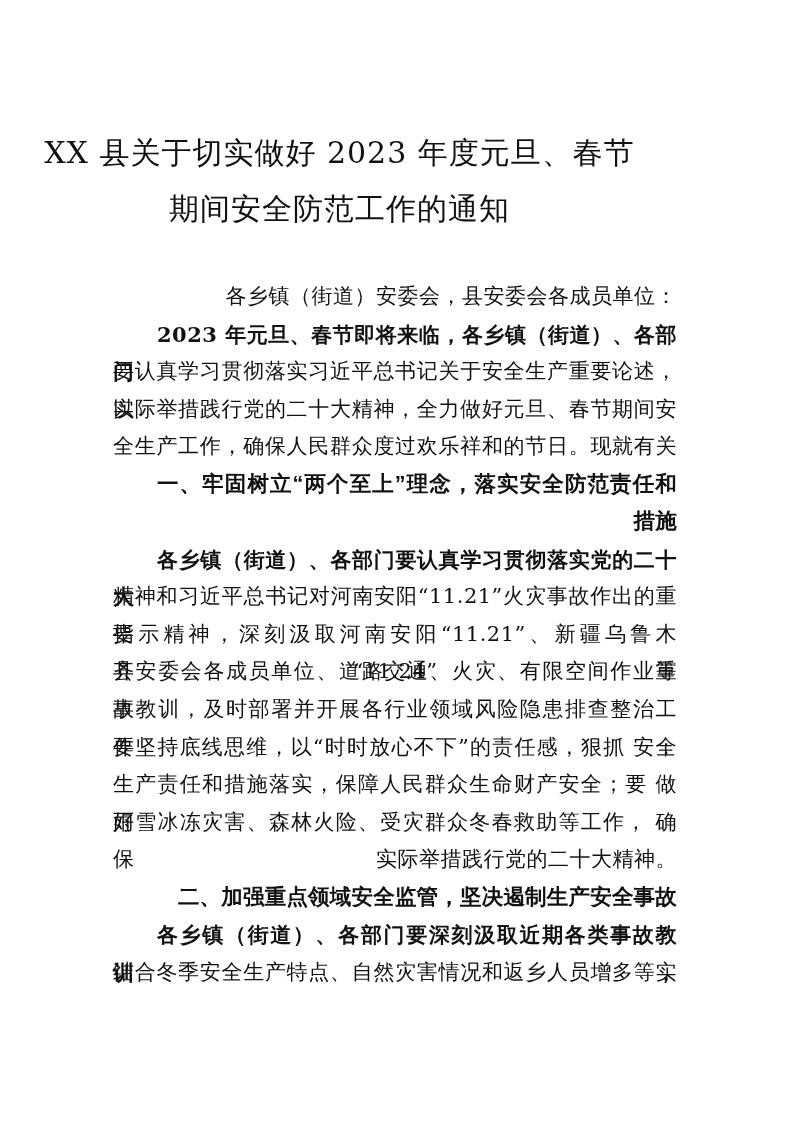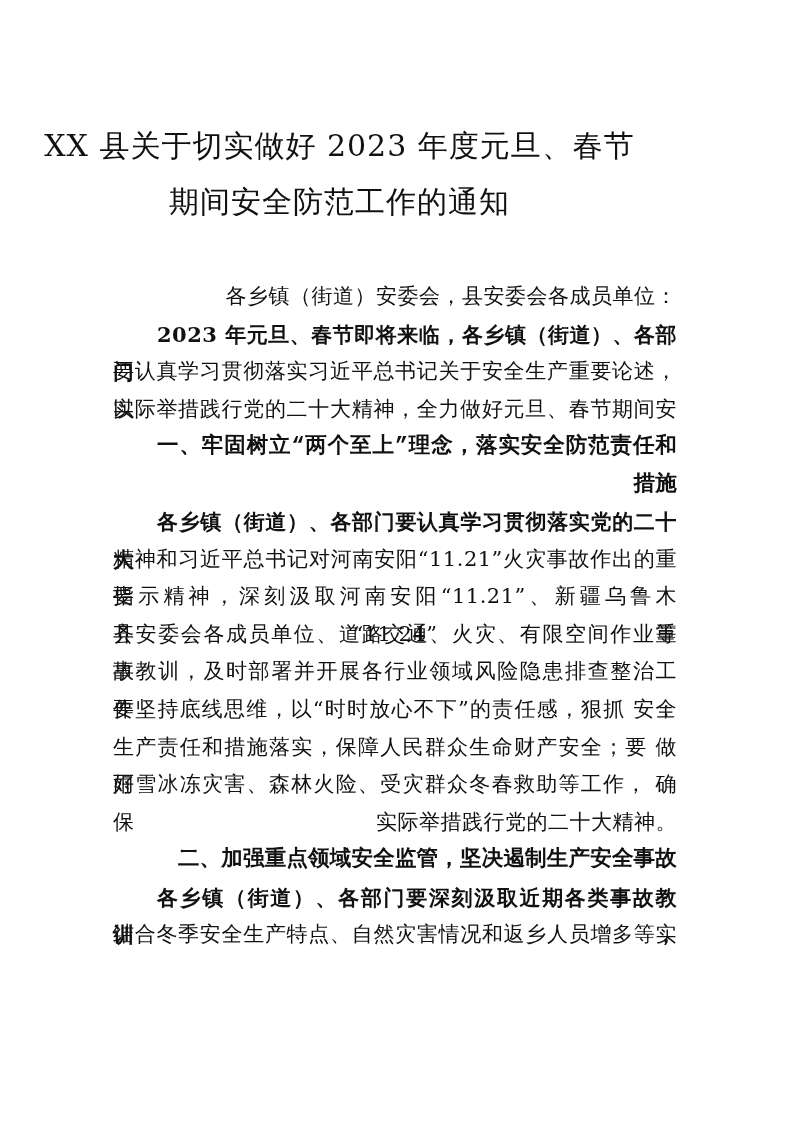--- a/index.html
+++ b/index.html
@@ -11,21 +11,21 @@
     position: relative;
     width: 794px;
     height: 1122px;
     background: #ffffff;
     overflow: hidden;
     color: #111111;
   }
   
   .title-block {
     position: absolute;
-    top: 118px;
+    top: 125px;
     left: 0;
     width: 679px;
     text-align: center;
     font-family: "DejaVu Serif", "Liberation Serif", serif;
     font-size: 30px;
     line-height: 55.5px;
     letter-spacing: 1px;
     color: #111111;
     white-space: nowrap;
   }
@@ -53,41 +53,42 @@
     text-align: justify;
     text-align-last: justify;
   }
   
   .ln.ind {
     text-indent: 44px;
     font-weight: bold;
   }
   
   .ln.bold {
-    font-family: Liberation Mono, monospace;
+    font-family: Liberation Sans, sans-serif;
     font-weight: 700;
     font-size: 21.5px;
     letter-spacing: 0.2px;
   }
 </style>
 </head>
 <body>
 
 <div class="page">
 
   <div class="title-block">
     <div class="title-line">XX 县关于切实做好 2023 年度元旦、春节</div>
     <div class="title-line">期间安全防范工作的通知</div>
   </div>
 
   <div class="body-block">
     <div class="ln">各乡镇（街道）安委会，县安委会各成员单位：</div>
     <div class="ln ind fill">2023 年元旦、春节即将来临，各乡镇（街道）、各部门</div>
     <div class="ln fill">要认真学习贯彻落实习近平总书记关于安全生产重要论述， 以</div>
     <div class="ln fill">实际举措践行党的二十大精神，全力做好元旦、春节期间安</div>
+    <div class="ln fill">全生产工作，确保人民群众度过欢乐祥和的节日。现就有关</div>
     <div class="ln ind fill bold">一、牢固树立“两个至上”理念，落实安全防范责任和</div>
     <div class="ln bold">措施</div>
     <div class="ln ind fill">各乡镇（街道）、各部门要认真学习贯彻落实党的二十大</div>
     <div class="ln fill">精神和习近平总书记对河南安阳“11.21”火灾事故作出的重要</div>
     <div class="ln fill">指示精神，深刻汲取河南安阳“11.21”、新疆乌鲁木齐“11.24”重</div>
     <div class="ln fill">县安委会各成员单位、道路交通、火灾、有限空间作业等 事</div>
     <div class="ln fill">故教训，及时部署并开展各行业领域风险隐患排查整治工 作；</div>
     <div class="ln fill">要坚持底线思维，以“时时放心不下”的责任感，狠抓 安全</div>
     <div class="ln fill">生产责任和措施落实，保障人民群众生命财产安全；要 做好</div>
     <div class="ln fill">雨雪冰冻灾害、森林火险、受灾群众冬春救助等工作， 确保</div>

